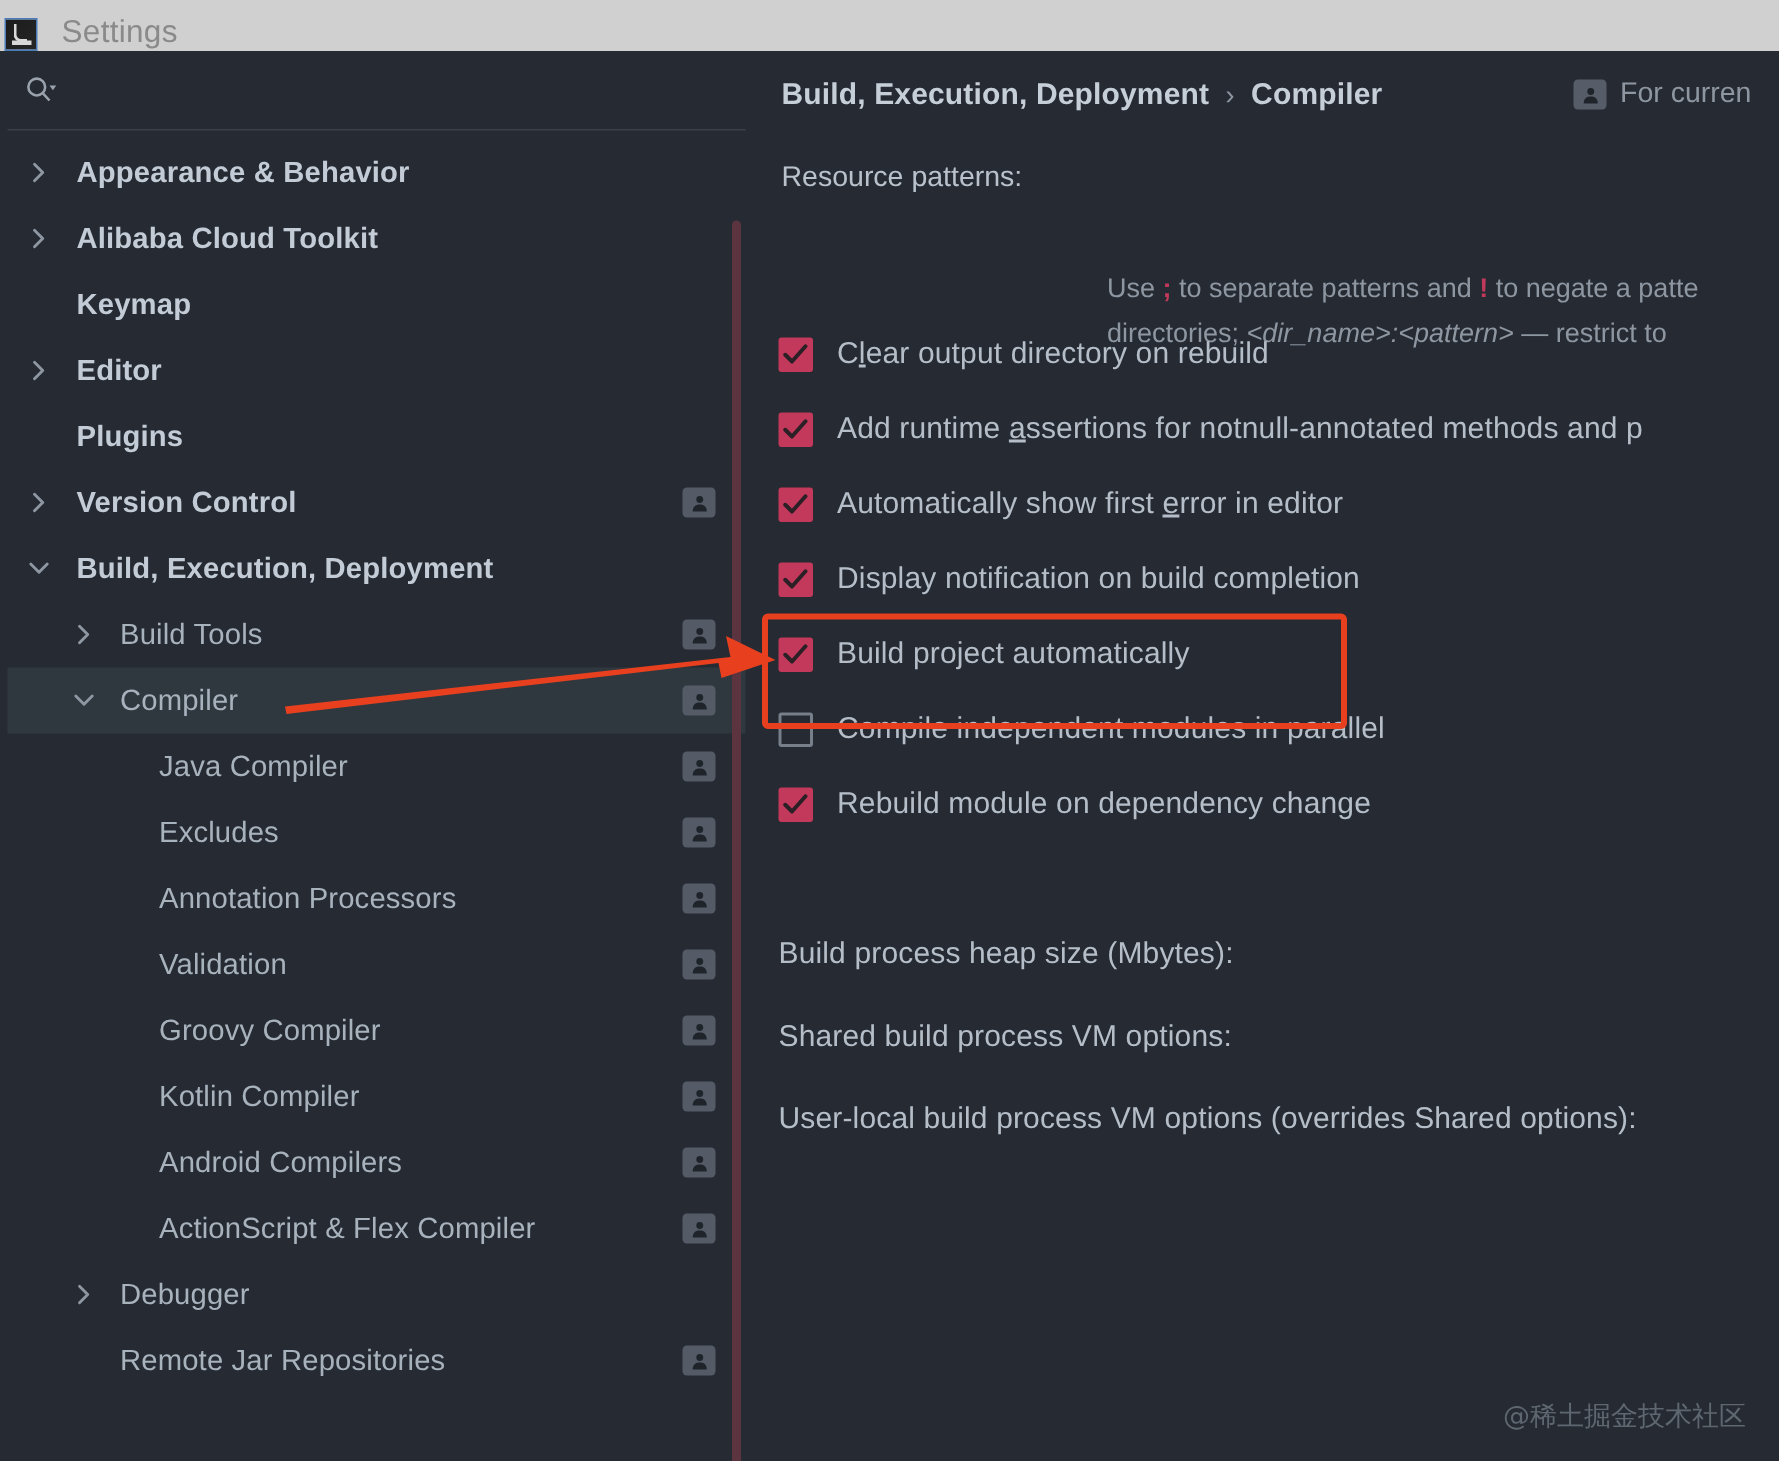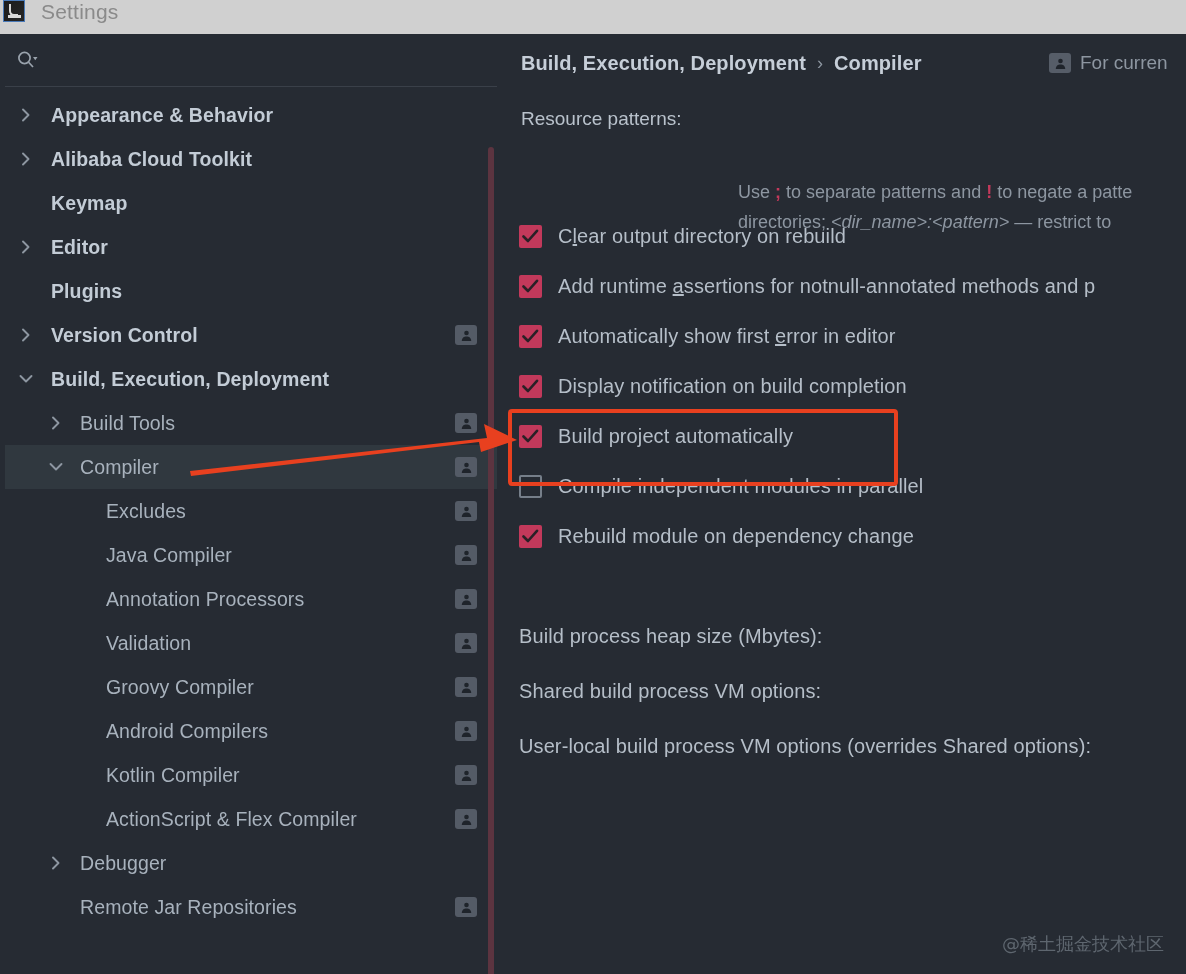--- a/index.html
+++ b/index.html
@@ -8,21 +8,21 @@
     background: #262b33;
     font-family: "Liberation Sans", sans-serif;
     overflow: hidden;
   }
   #app { position: relative; width: 1186px; height: 974px; overflow: hidden; }
 
   
   .titlebar {
     position: absolute; left: 0; top: 0; width: 1186px; height: 34px;
     background: #d0d0d0;
-    display: flex; align-items: flex-start;
+    display: flex; align-items: flex-end;
   }
   .app-icon {
     width: 22px; height: 22px; margin-left: 3px;
     background: linear-gradient(135deg,#1b1b1b 0%,#262626 100%);
     border: 1px solid #4a7ab8;
     position: relative; flex: 0 0 auto;
   }
   .app-icon::before {
     content: ""; position: absolute; left: 5px; top: 3px;
     width: 7px; height: 10px;
@@ -297,38 +297,38 @@
           </span>
           <span class="tree-label dim">Compiler</span>
           <span class="person-badge">
             <svg width="13" height="13" viewBox="0 0 13 13">
               <circle cx="6.5" cy="4" r="2.3" fill="#1f242b"></circle>
               <path d="M1.8 12 C1.8 8.6 4 7.4 6.5 7.4 C9 7.4 11.2 8.6 11.2 12 Z" fill="#1f242b"></path>
             </svg>
           </span>
         </div>
         <div class="tree-row d2">
+          <span class="tree-label dim">Java Compiler</span>
+          <span class="person-badge">
+            <svg width="13" height="13" viewBox="0 0 13 13">
+              <circle cx="6.5" cy="4" r="2.3" fill="#1f242b"></circle>
+              <path d="M1.8 12 C1.8 8.6 4 7.4 6.5 7.4 C9 7.4 11.2 8.6 11.2 12 Z" fill="#1f242b"></path>
+            </svg>
+          </span>
+        </div>
+        <div class="tree-row d2">
           <span class="tree-label dim">Excludes</span>
           <span class="person-badge">
             <svg width="13" height="13" viewBox="0 0 13 13">
               <circle cx="6.5" cy="4" r="2.3" fill="#1f242b"></circle>
               <path d="M1.8 12 C1.8 8.6 4 7.4 6.5 7.4 C9 7.4 11.2 8.6 11.2 12 Z" fill="#1f242b"></path>
             </svg>
           </span>
         </div>
         <div class="tree-row d2">
-          <span class="tree-label dim">Java Compiler</span>
-          <span class="person-badge">
-            <svg width="13" height="13" viewBox="0 0 13 13">
-              <circle cx="6.5" cy="4" r="2.3" fill="#1f242b"></circle>
-              <path d="M1.8 12 C1.8 8.6 4 7.4 6.5 7.4 C9 7.4 11.2 8.6 11.2 12 Z" fill="#1f242b"></path>
-            </svg>
-          </span>
-        </div>
-        <div class="tree-row d2">
           <span class="tree-label dim">Annotation Processors</span>
           <span class="person-badge">
             <svg width="13" height="13" viewBox="0 0 13 13">
               <circle cx="6.5" cy="4" r="2.3" fill="#1f242b"></circle>
               <path d="M1.8 12 C1.8 8.6 4 7.4 6.5 7.4 C9 7.4 11.2 8.6 11.2 12 Z" fill="#1f242b"></path>
             </svg>
           </span>
         </div>
         <div class="tree-row d2">
           <span class="tree-label dim">Validation</span>
@@ -342,30 +342,30 @@
         <div class="tree-row d2">
           <span class="tree-label dim">Groovy Compiler</span>
           <span class="person-badge">
             <svg width="13" height="13" viewBox="0 0 13 13">
               <circle cx="6.5" cy="4" r="2.3" fill="#1f242b"></circle>
               <path d="M1.8 12 C1.8 8.6 4 7.4 6.5 7.4 C9 7.4 11.2 8.6 11.2 12 Z" fill="#1f242b"></path>
             </svg>
           </span>
         </div>
         <div class="tree-row d2">
+          <span class="tree-label dim">Kotlin Compiler</span>
+          <span class="person-badge">
+            <svg width="13" height="13" viewBox="0 0 13 13">
+              <circle cx="6.5" cy="4" r="2.3" fill="#1f242b"></circle>
+              <path d="M1.8 12 C1.8 8.6 4 7.4 6.5 7.4 C9 7.4 11.2 8.6 11.2 12 Z" fill="#1f242b"></path>
+            </svg>
+          </span>
+        </div>
+        <div class="tree-row d2">
           <span class="tree-label dim">Android Compilers</span>
-          <span class="person-badge">
-            <svg width="13" height="13" viewBox="0 0 13 13">
-              <circle cx="6.5" cy="4" r="2.3" fill="#1f242b"></circle>
-              <path d="M1.8 12 C1.8 8.6 4 7.4 6.5 7.4 C9 7.4 11.2 8.6 11.2 12 Z" fill="#1f242b"></path>
-            </svg>
-          </span>
-        </div>
-        <div class="tree-row d2">
-          <span class="tree-label dim">Kotlin Compiler</span>
           <span class="person-badge">
             <svg width="13" height="13" viewBox="0 0 13 13">
               <circle cx="6.5" cy="4" r="2.3" fill="#1f242b"></circle>
               <path d="M1.8 12 C1.8 8.6 4 7.4 6.5 7.4 C9 7.4 11.2 8.6 11.2 12 Z" fill="#1f242b"></path>
             </svg>
           </span>
         </div>
         <div class="tree-row d2">
           <span class="tree-label dim">ActionScript &amp; Flex Compiler</span>
           <span class="person-badge">

